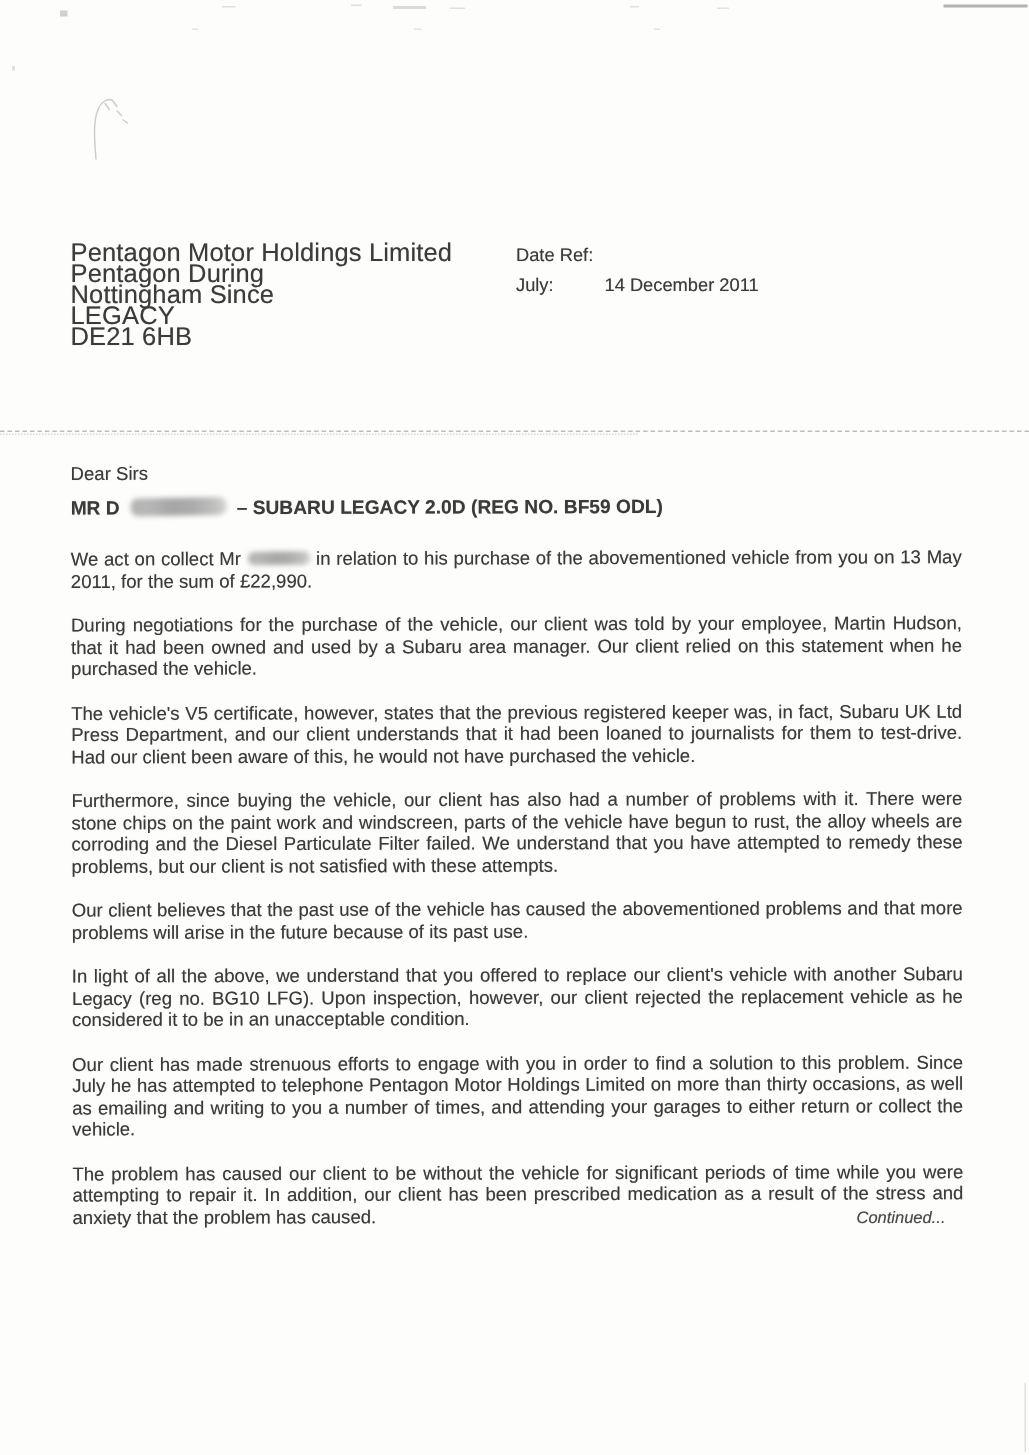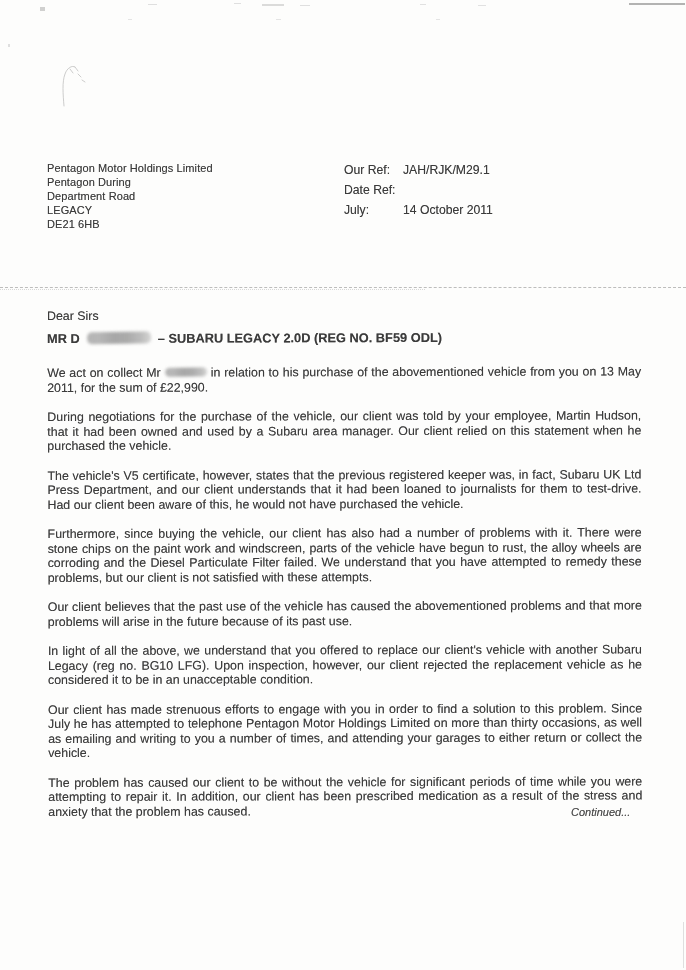--- a/index.html
+++ b/index.html
@@ -19,21 +19,21 @@
     font-family: "Liberation Sans", sans-serif;
     color: var(--ink);
     text-shadow: 0 0 0.5px rgba(70,70,70,0.55);
   }
 
   
   .address-block {
     position: absolute;
     left: 47px;
     top: 162px;
-    font-size: 11px;
+    font-size: 17px;
     line-height: 13.9px;
     letter-spacing: 0.1px;
   }
   .ref-block {
     position: absolute;
     left: 344px;
     top: 163px;
     font-size: 12.2px;
   }
   .ref-row {
@@ -160,37 +160,33 @@
   <div class="artifact a-right-edge"></div>
   <div class="artifact a-left-speck"></div>
 
   <svg class="squiggle" width="32" height="50" viewBox="0 0 32 50">
     <path d="M6 46 C5 34, 4 22, 7 14 C9 8, 14 5, 17 7 M17 7 L20 11 M12 9 L15 13 M20 14 L23 17 M24 20 L27 22" fill="none" stroke="#8f8f8f" stroke-width="1" stroke-linecap="round" opacity="0.8"></path>
   </svg>
 
   <div class="address-block">
     <div>Pentagon Motor Holdings Limited</div>
     <div>Pentagon During</div>
-    <div>Department Road</div>
+    <div>Nottingham Since</div>
     <div>LEGACY</div>
     <div>DE21 6HB</div>
   </div>
 
   <div class="ref-block">
-    <div class="ref-row">
-      <span class="ref-label">Our Ref:</span>
-      <span class="ref-value">JAH/RJK/M29.1</span>
-    </div>
     <div class="ref-row">
       <span class="ref-label">Date Ref:</span>
       <span class="ref-value"></span>
     </div>
     <div class="ref-row">
       <span class="ref-label">July:</span>
-      <span class="ref-value">14 October 2011</span>
+      <span class="ref-value">14 December 2011</span>
     </div>
   </div>
 
   <div class="fold-line"></div>
   <div class="fold-line-2"></div>
 
   <div class="letter-body">
     <p class="salutation">Dear Sirs</p>
 
     <p class="subject"><span>MR D</span><span class="redaction redaction-subject"></span><span>– SUBARU LEGACY 2.0D (REG NO. BF59 ODL)</span></p>

